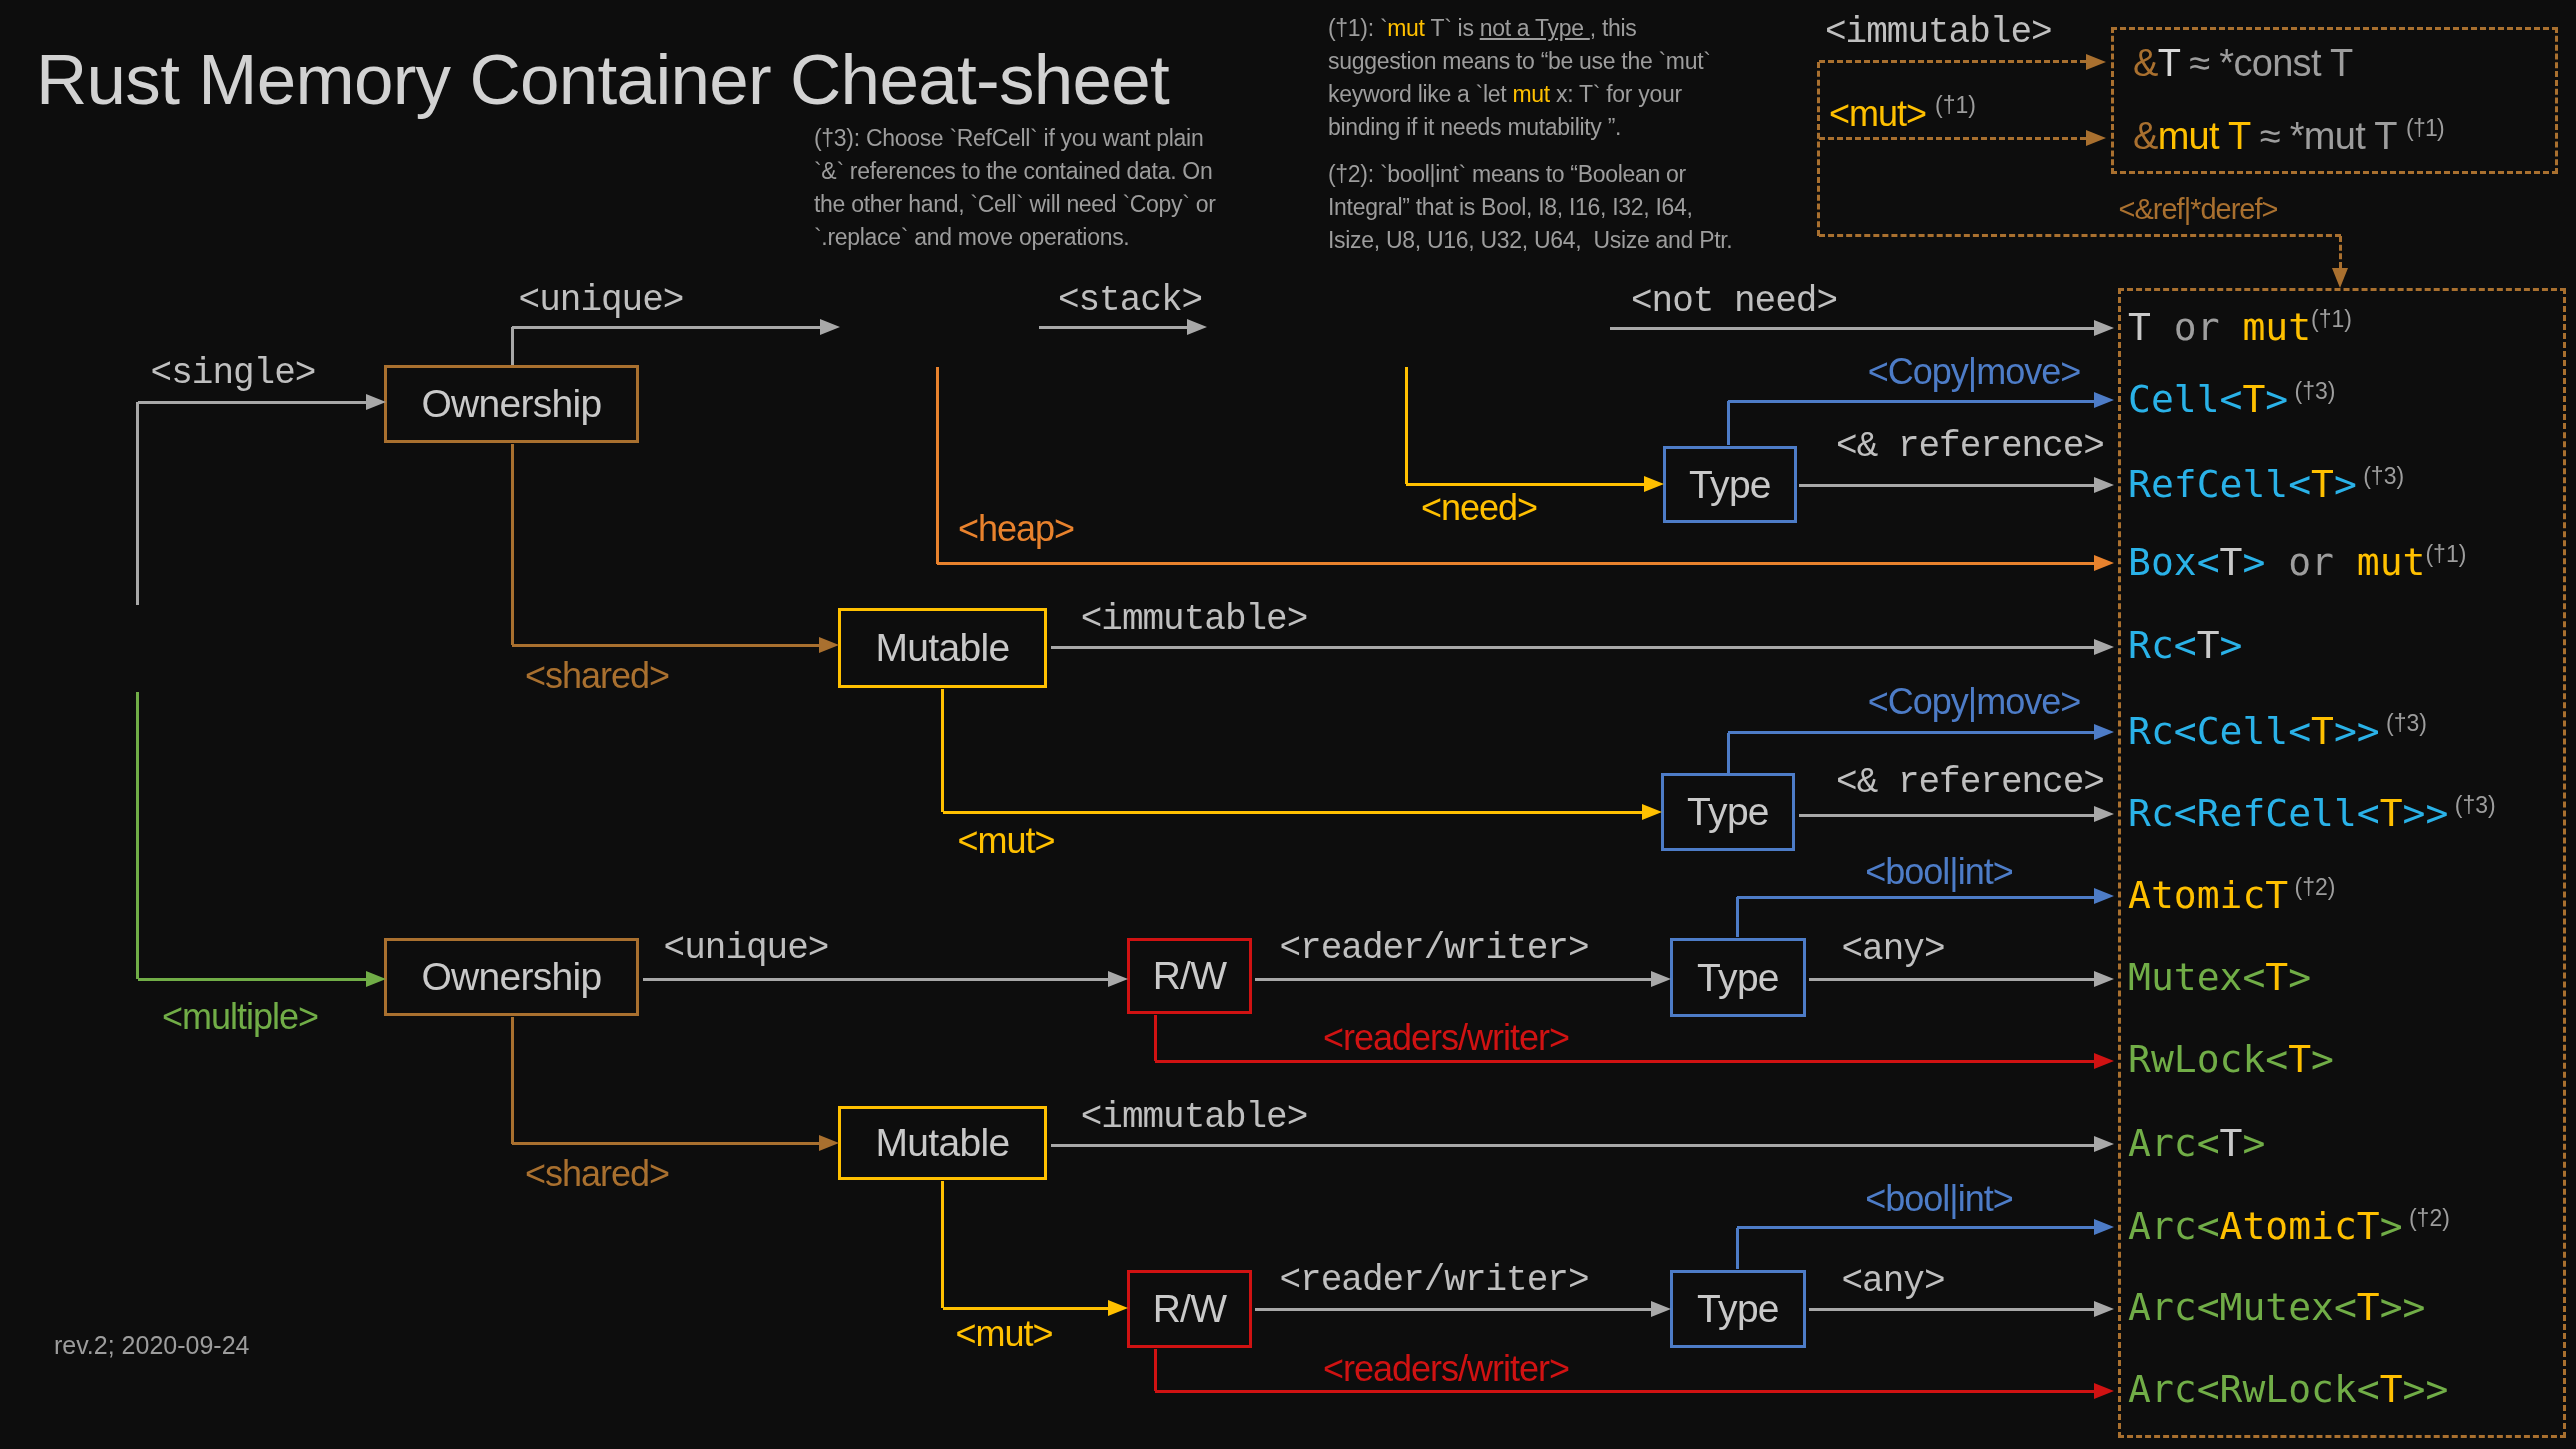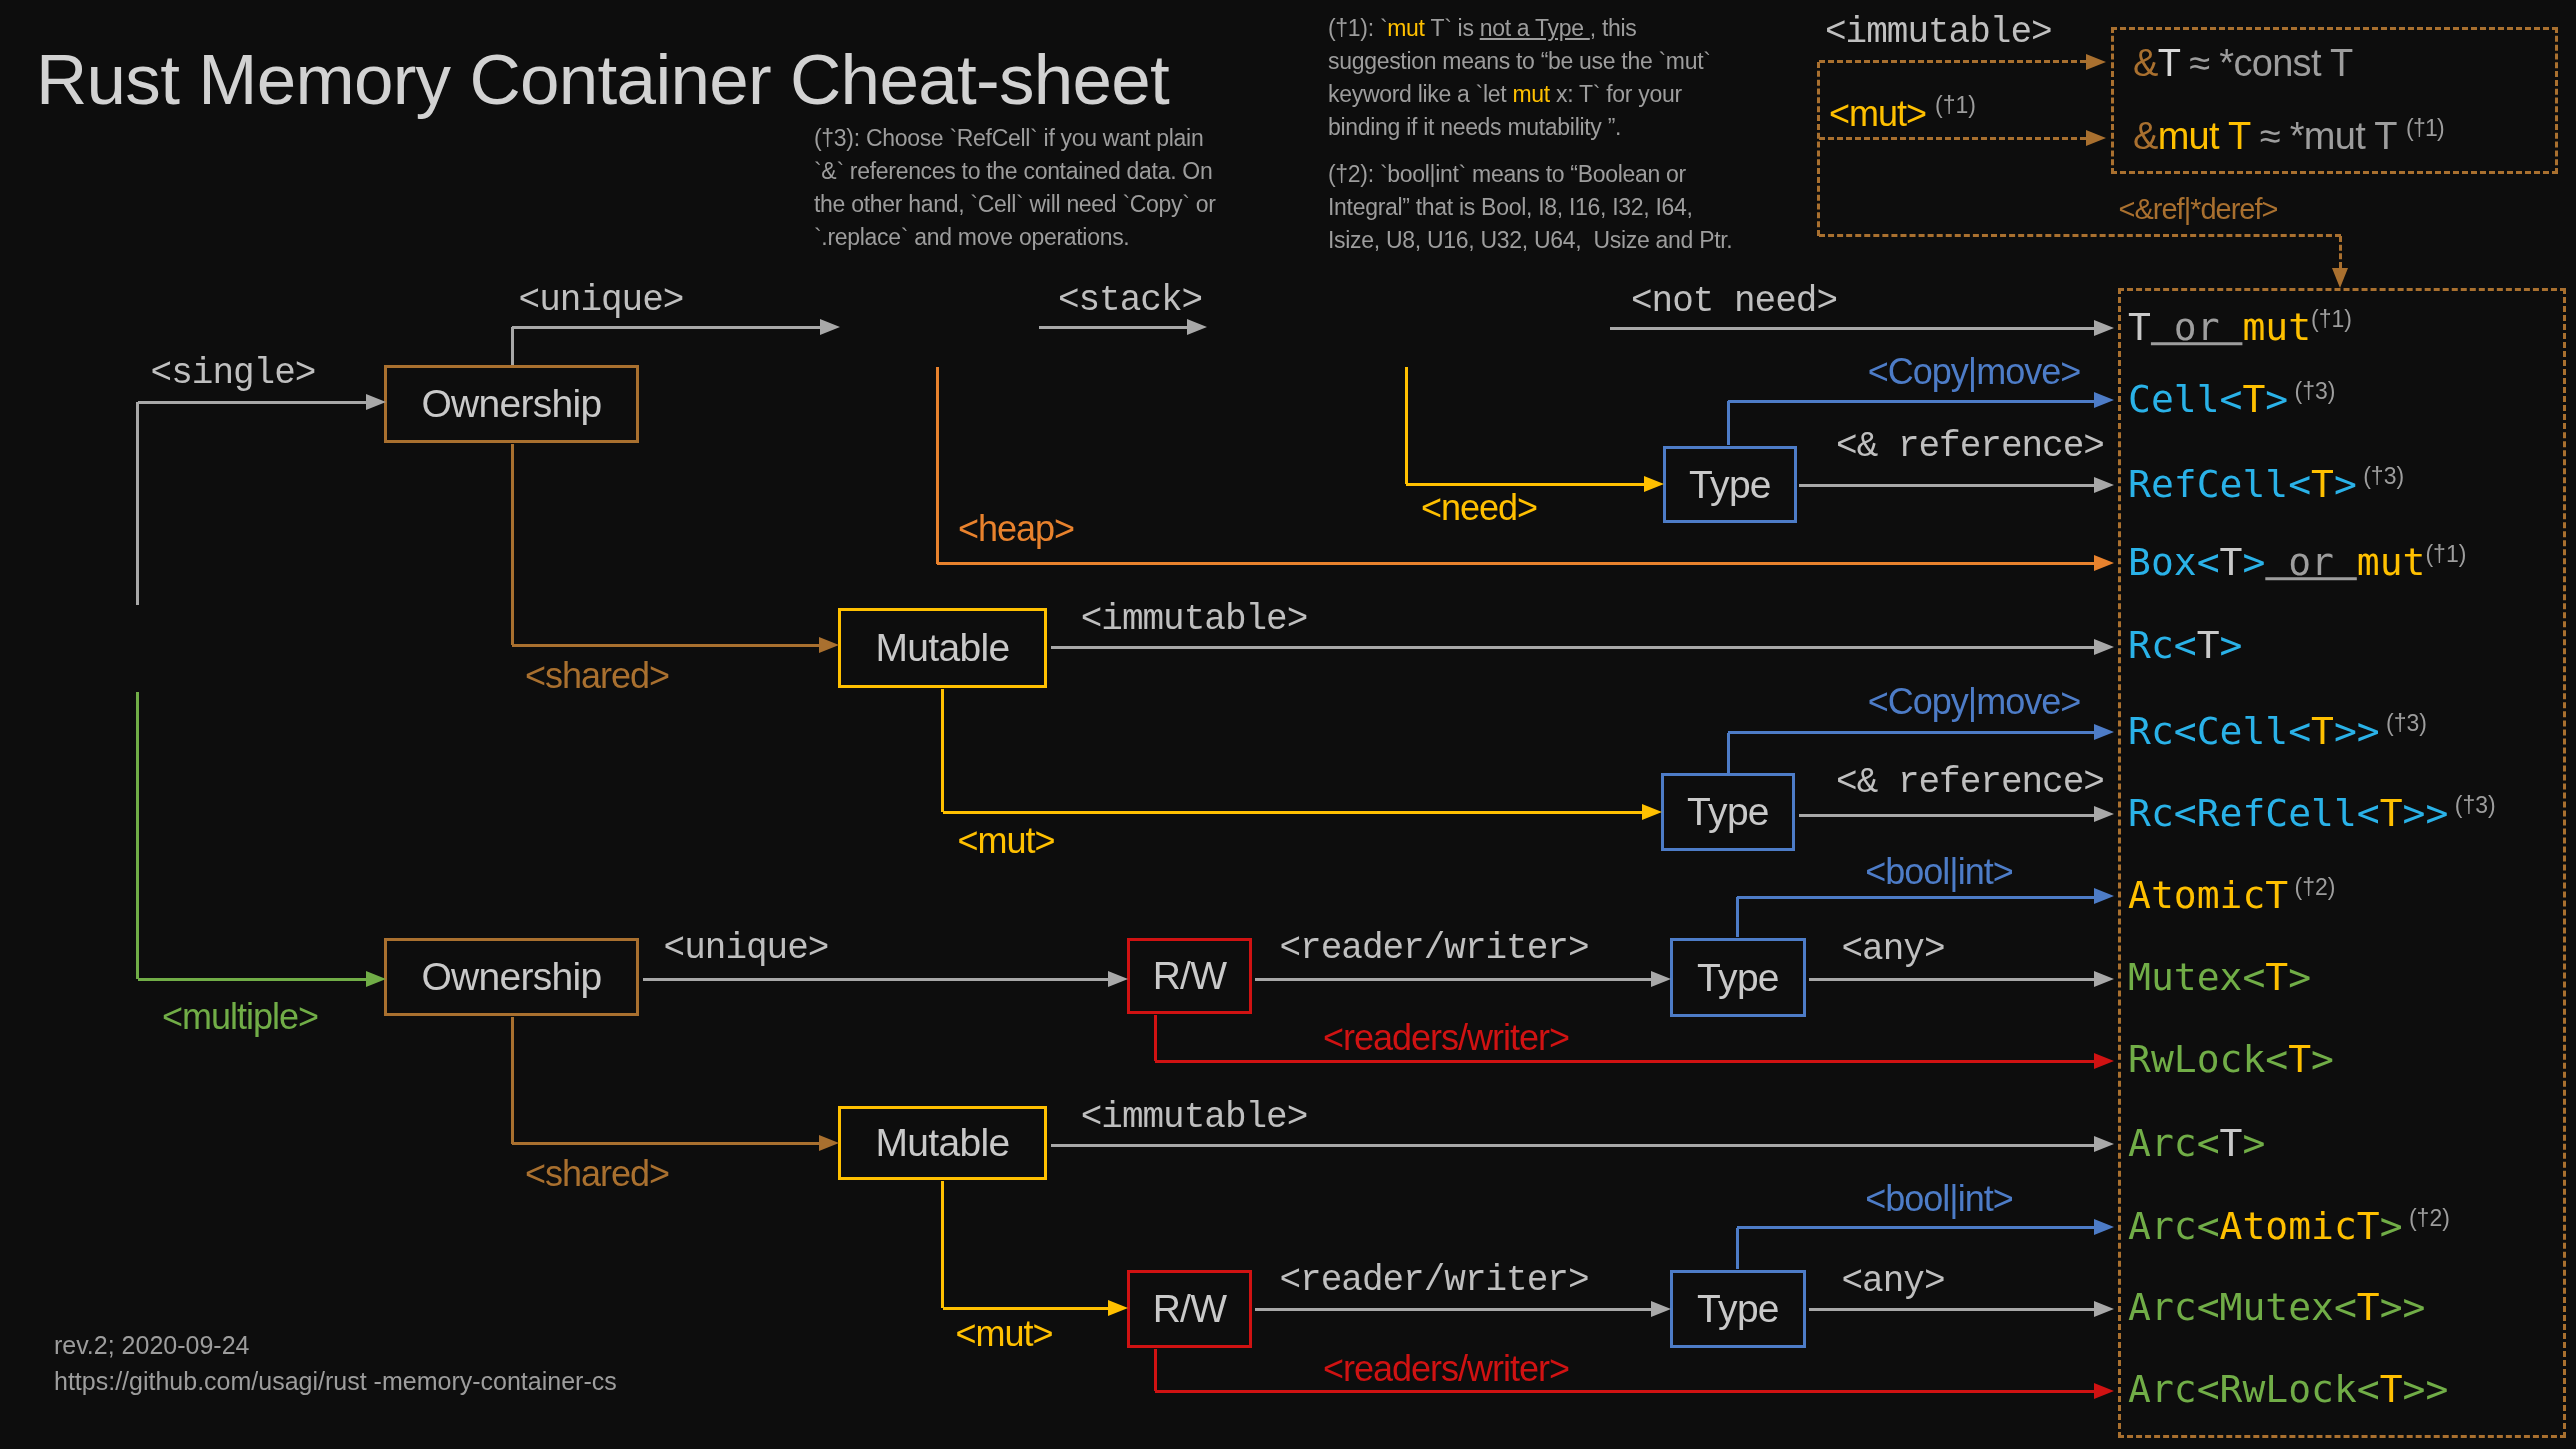--- a/index.html
+++ b/index.html
@@ -35,21 +35,21 @@
   .note{position:absolute;font-size:23px;line-height:33px;color:var(--dim);letter-spacing:-0.3px;}
   .note-line{white-space:pre;}
   .seg-mut{color:var(--yellow);}
   .seg-u{text-decoration:underline;}
   .footer{position:absolute;left:54px;top:1327px;font-size:25px;line-height:36px;color:var(--dim);}
   .footer div{white-space:pre;}
   
   .row{position:absolute;left:2128px;transform:translateY(-54%);font-family:"DejaVu Sans Mono",monospace;
        font-size:38px;white-space:nowrap;}
   .seg-cyan{color:var(--cyan);} .seg-yellow{color:var(--yellow);} .seg-green{color:var(--green);}
-  .seg-tgray{color:var(--textgray);} .seg-or{color:#9d9d9d;text-decoration:underline;}
+  .seg-tgray{color:var(--textgray);} .seg-or{color:#9d9d9d;}
   .seg-sup{font-size:23px;color:var(--dim);position:relative;top:-13.4px;font-family:"Liberation Sans",sans-serif;}
   .seg-brown{color:var(--brown);} .seg-bright{color:#d8d8d8;} .seg-eqgray{color:#9d9d9d;}
   .eq{position:absolute;font-size:38px;letter-spacing:-0.7px;white-space:nowrap;}
 </style>
 </head>
 <body>
 
 <div class="stage">
 
   <div class="title">Rust Memory Container Cheat-sheet</div>
@@ -65,21 +65,20 @@
       <div class="note-line"><span class="">Isize, U8, U16, U32, U64,  Usize and Ptr.</span></div>
     </div>
   <div class="note" style="left:814px;top:122px;">
       <div class="note-line"><span class="">(†3): Choose `RefCell` if you want plain</span></div>
       <div class="note-line"><span class="">`&amp;` references to the contained data. On</span></div>
       <div class="note-line"><span class="">the other hand, `Cell` will need `Copy` or</span></div>
       <div class="note-line"><span class="">`.replace` and move operations.</span></div>
     </div>
   <div class="footer">
     <div>rev.2; 2020-09-24</div>
-    <div>https://github.com/usagi/rust -memory-container-cs</div>
   </div>
 
   <div class="leg c-labelgray" style="left:1825px;top:12px;">&lt;immutable&gt;</div>
   <div class="leg" style="left:1829px;top:93px;"><span class="c-yellow">&lt;mut&gt;</span> <span class="sup">(†1)</span></div>
   <div class="dh c-brown" style="left:1819px;top:60px;width:267px;"></div>
   <div class="arr-r c-brown" style="left:2086px;top:54px;"></div>
   <div class="dh c-brown" style="left:1819px;top:137px;width:267px;"></div>
   <div class="arr-r c-brown" style="left:2086px;top:130px;"></div>
   <div class="dv c-brown" style="left:1817px;top:62px;height:174px;"></div>
   <div class="dh c-brown" style="left:1819px;top:234px;width:522px;"></div>

